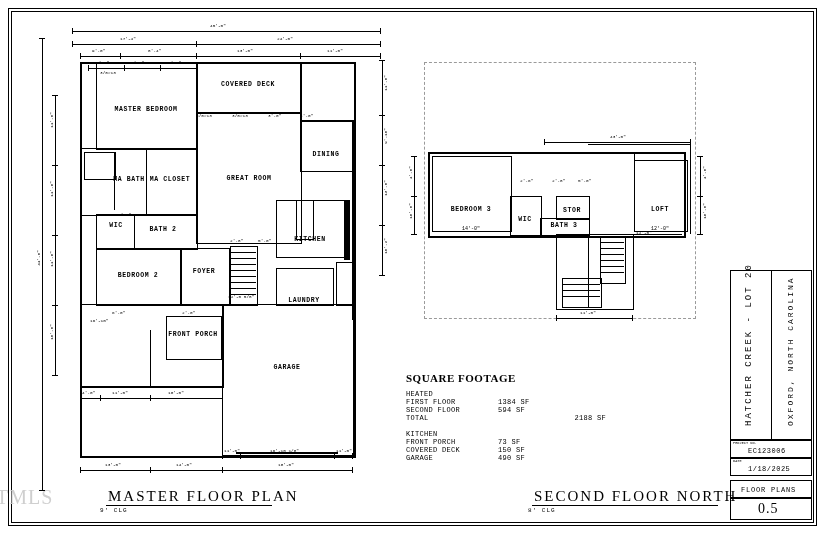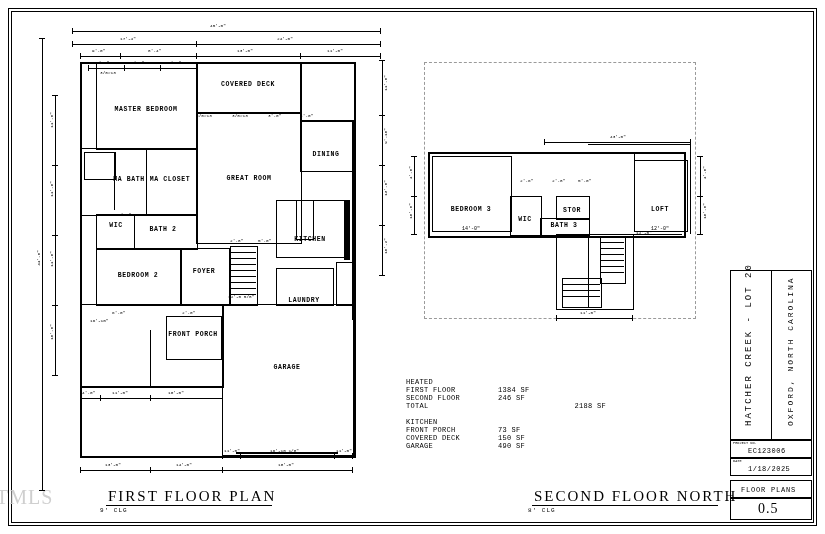--- a/index.html
+++ b/index.html
@@ -214,21 +214,21 @@
     <div class="lbl dim" style="left:268px;top:113px;">3'-0"</div>
     <div class="lbl dim" style="left:300px;top:113px;">4'-0"</div>
     <div class="lbl dim" style="left:230px;top:238px;">2'-8"</div>
     <div class="lbl dim" style="left:258px;top:238px;">5'-0"</div>
     <div class="lbl dim" style="left:112px;top:310px;">6'-0"</div>
     <div class="lbl dim" style="left:182px;top:310px;">2'-0"</div>
     <div class="lbl dim" style="left:118px;top:212px;">3'-6"</div>
     <div class="lbl dim" style="left:228px;top:294px;">12'-0 5/8"</div>
     <div class="lbl dim" style="left:90px;top:318px;">16'-10"</div>
 
-    <div class="lbl plan-title" style="left:108px;top:488px;">FIRST FLOOR PLAN</div>
+    <div class="lbl plan-title" style="left:108px;top:488px;">MASTER FLOOR PLAN</div>
     <div class="underline" style="left:106px;top:505px;width:166px;"></div>
     <div class="lbl plan-sub" style="left:100px;top:507px;">9' CLG</div>
   </div>
 
   <div>
 
     <div style="position:absolute;left:424px;top:62px;width:270px;height:255px;border:1px dashed #9a9a9a;"></div>
 
     <div class="room thick" style="left:428px;top:152px;width:254px;height:82px;"></div>
     <div class="hline" style="left:588px;top:152px;width:46px;border-top:1px solid #000;"></div>
@@ -297,29 +297,30 @@
     <div class="lbl dim" style="left:552px;top:178px;">2'-8"</div>
     <div class="lbl dim" style="left:578px;top:178px;">5'-0"</div>
     <div class="lbl dim" style="left:636px;top:230px;">12'-0"</div>
 
     <div class="lbl plan-title" style="left:534px;top:488px;">SECOND FLOOR NORTH</div>
     <div class="underline" style="left:532px;top:505px;width:186px;"></div>
     <div class="lbl plan-sub" style="left:528px;top:507px;">8' CLG</div>
   </div>
 
   <div style="position:absolute;left:406px;top:372px;width:200px;">
+    <div class="sf-title">SQUARE FOOTAGE</div>
     <div style="height:6px;"></div>
     <div class="sf-row">HEATED</div>
     <div style="display:flex;">
         <span class="sf-row" style="width:92px;">FIRST FLOOR</span>
         <span class="sf-row">1384 SF</span>
       </div>
     <div style="display:flex;">
         <span class="sf-row" style="width:92px;">SECOND FLOOR</span>
-        <span class="sf-row">246 SF</span>
+        <span class="sf-row">594 SF</span>
       </div>
     <div style="display:flex;justify-content:space-between;">
         <span class="sf-row" style="width:92px;">TOTAL</span>
         <span class="sf-row">2188 SF</span>
       </div>
     <div style="height:8px;"></div>
     <div class="sf-row">KITCHEN</div>
     <div style="display:flex;">
         <span class="sf-row" style="width:92px;">FRONT PORCH</span>
         <span class="sf-row">73 SF</span>

